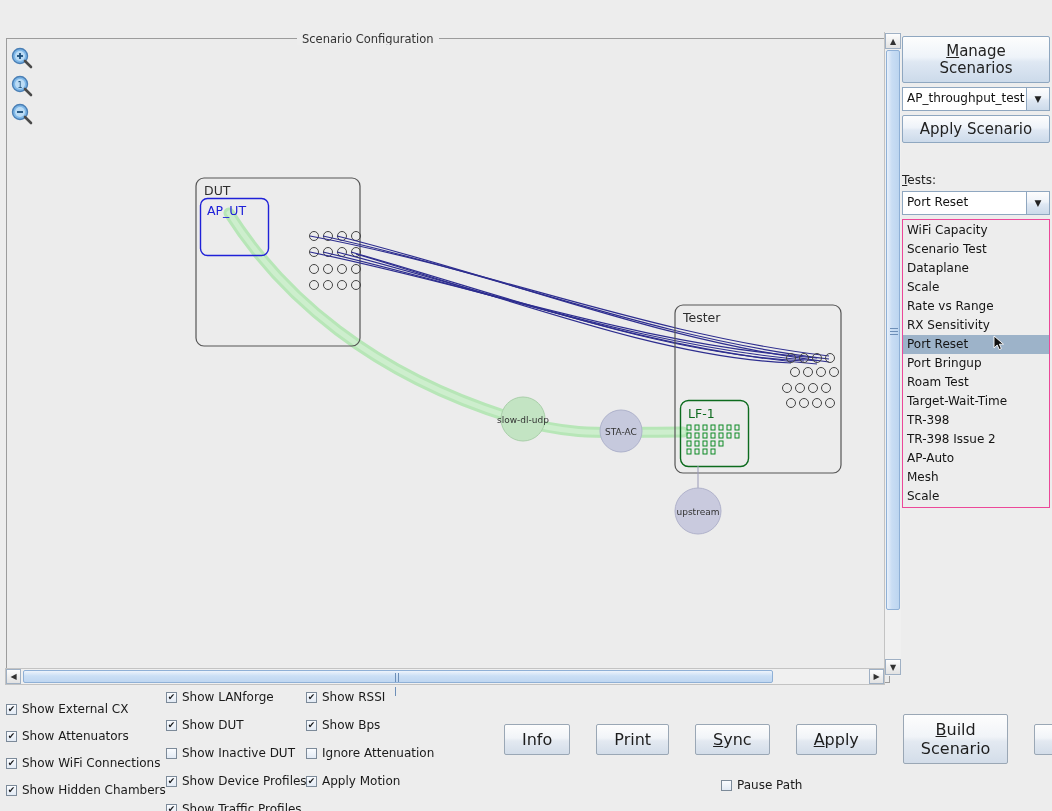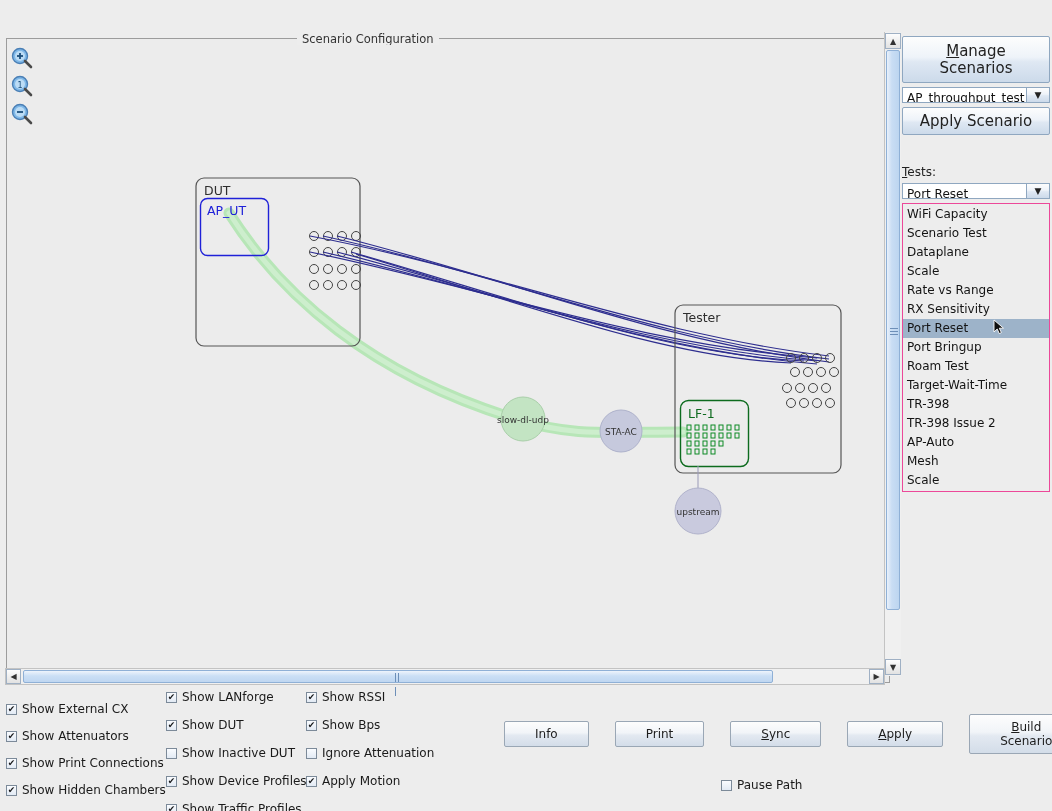--- a/index.html
+++ b/index.html
@@ -111,21 +111,21 @@
   .side { position:absolute; left:902px; top:36px; width:148px; }
   .jbtn {
     display:block; width:100%; box-sizing:border-box;
     background: linear-gradient(to bottom,#fdfdfd 0%,#eef3f9 45%,#dfe8f3 55%,#ccdaea 100%);
     border:1px solid #8fa7c0; border-radius:2px;
     font-family:"DejaVu Sans", sans-serif; font-size:15px; color:#222;
     text-align:center; padding:4px 2px; cursor:pointer;
   }
   .manage-btn { height:47px; line-height:17px; padding-top:6px; }
   .combo {
-    position:relative; display:flex; width:100%; height:16px; margin-top:4px;
+    position:relative; display:flex; width:100%; height:24px; margin-top:4px;
     box-sizing:border-box;
   }
   .combo .cval {
     flex:1; background:#fff; border:1px solid #8fa7c0; border-right:none;
     font-size:12px; color:#111; padding:3px 4px; box-sizing:border-box;
     overflow:hidden; white-space:nowrap;
   }
   .combo .carr {
     width:24px; border:1px solid #8fa7c0; box-sizing:border-box;
     background: linear-gradient(to bottom,#fdfdfd 0%,#eef3f9 45%,#dfe8f3 55%,#ccdaea 100%);
@@ -156,21 +156,21 @@
   .col-a .cbrow { margin-bottom:13px; }
   .col-b { position:absolute; left:166px; top:2px; }
   .col-b .cbrow { margin-bottom:14px; }
   .col-c { position:absolute; left:306px; top:2px; }
   .col-c .cbrow { margin-bottom:14px; }
 
   .btn-row { position:absolute; left:504px; top:26px; display:flex; gap:26px; align-items:center; }
   .abtn {
     background: linear-gradient(to bottom,#fdfdfd 0%,#f1f4f8 45%,#e3e9f1 55%,#d3dde9 100%);
     border:1px solid #9aa7b5; border-radius:2px;
-    font-size:12px; color:#1d1d1d; padding:5px 30px; cursor:pointer;
+    font-size:16px; color:#1d1d1d; padding:5px 17px; cursor:pointer;
     font-family:"DejaVu Sans", sans-serif;
   }
   .pause-row { position:absolute; left:721px; top:90px; }
 
   u.mn { text-decoration:underline; }
 </style>
 </head>
 <body>
 
 <div id="app">
@@ -378,21 +378,21 @@
         <label class="cbrow">
           <span class="cbox">✔</span>
           <span>Show External CX</span>
         </label>
         <label class="cbrow">
           <span class="cbox">✔</span>
           <span>Show Attenuators</span>
         </label>
         <label class="cbrow">
           <span class="cbox">✔</span>
-          <span>Show Print Connections</span>
+          <span>Show WiFi Connections</span>
         </label>
         <label class="cbrow">
           <span class="cbox">✔</span>
           <span>Show Hidden Chambers</span>
         </label>
       </div>
     <div class="col-b" id="col-b">
         <label class="cbrow">
           <span class="cbox">✔</span>
           <span>Show LANforge</span>

